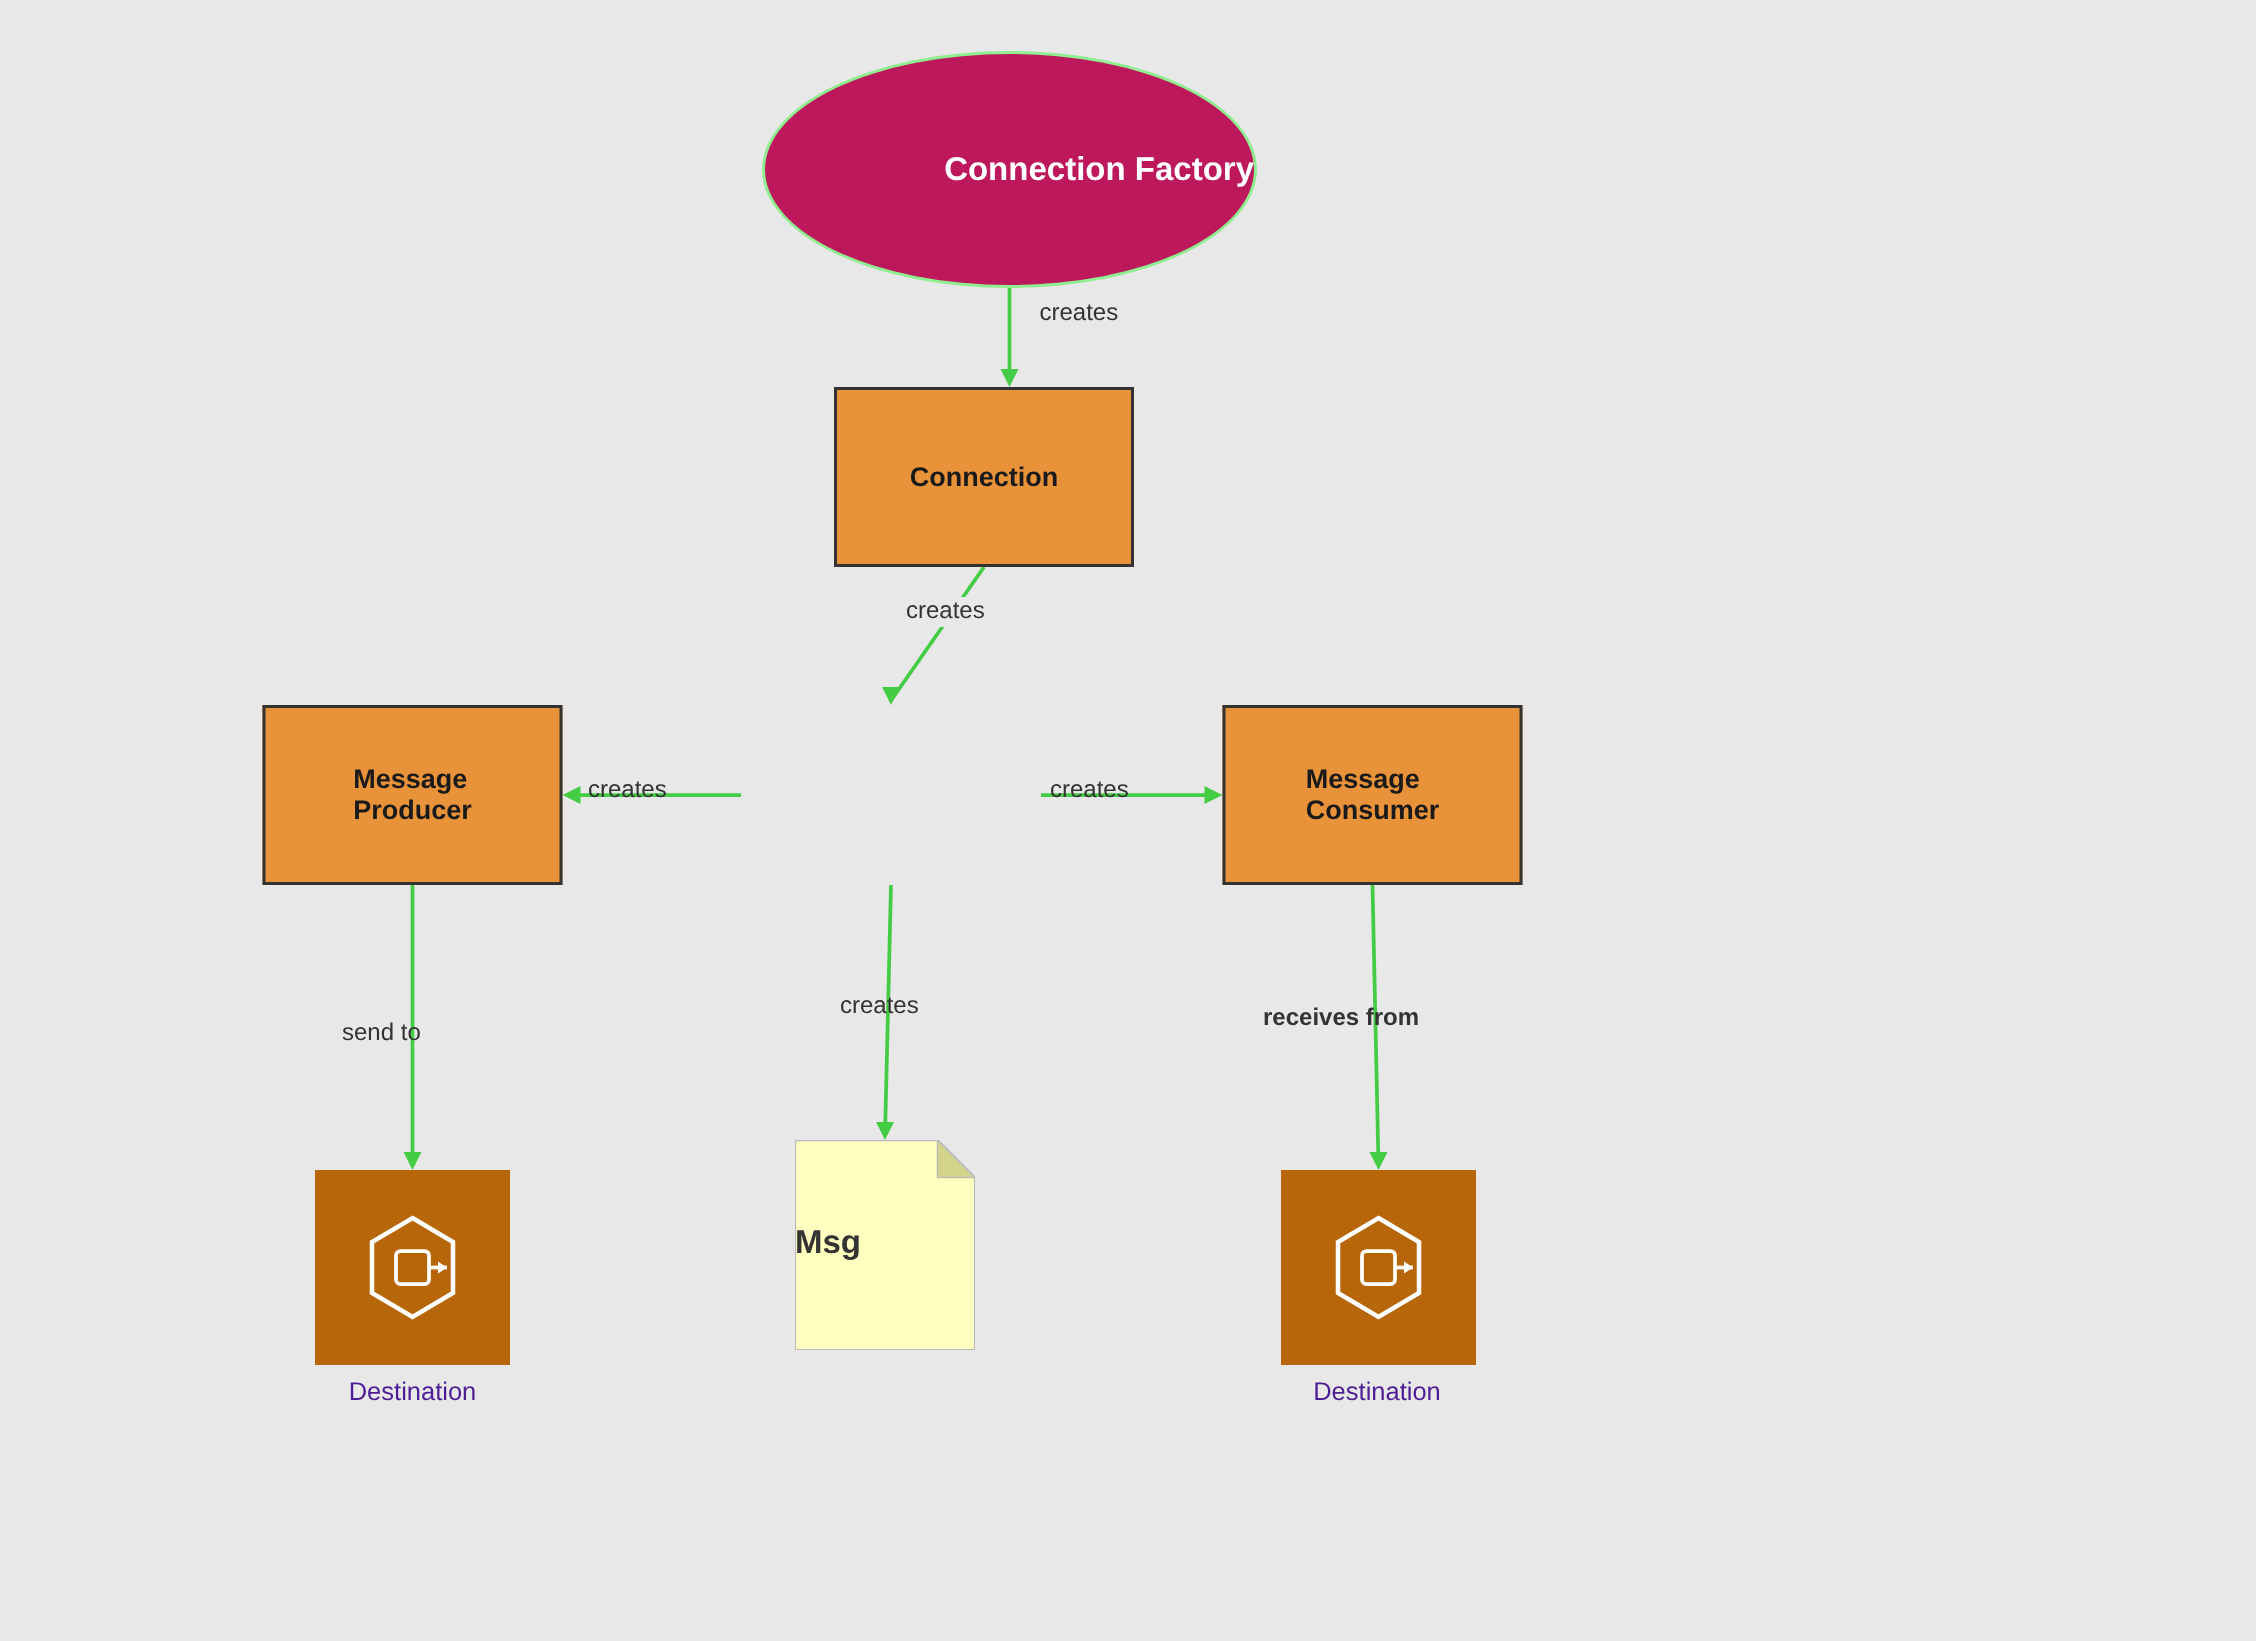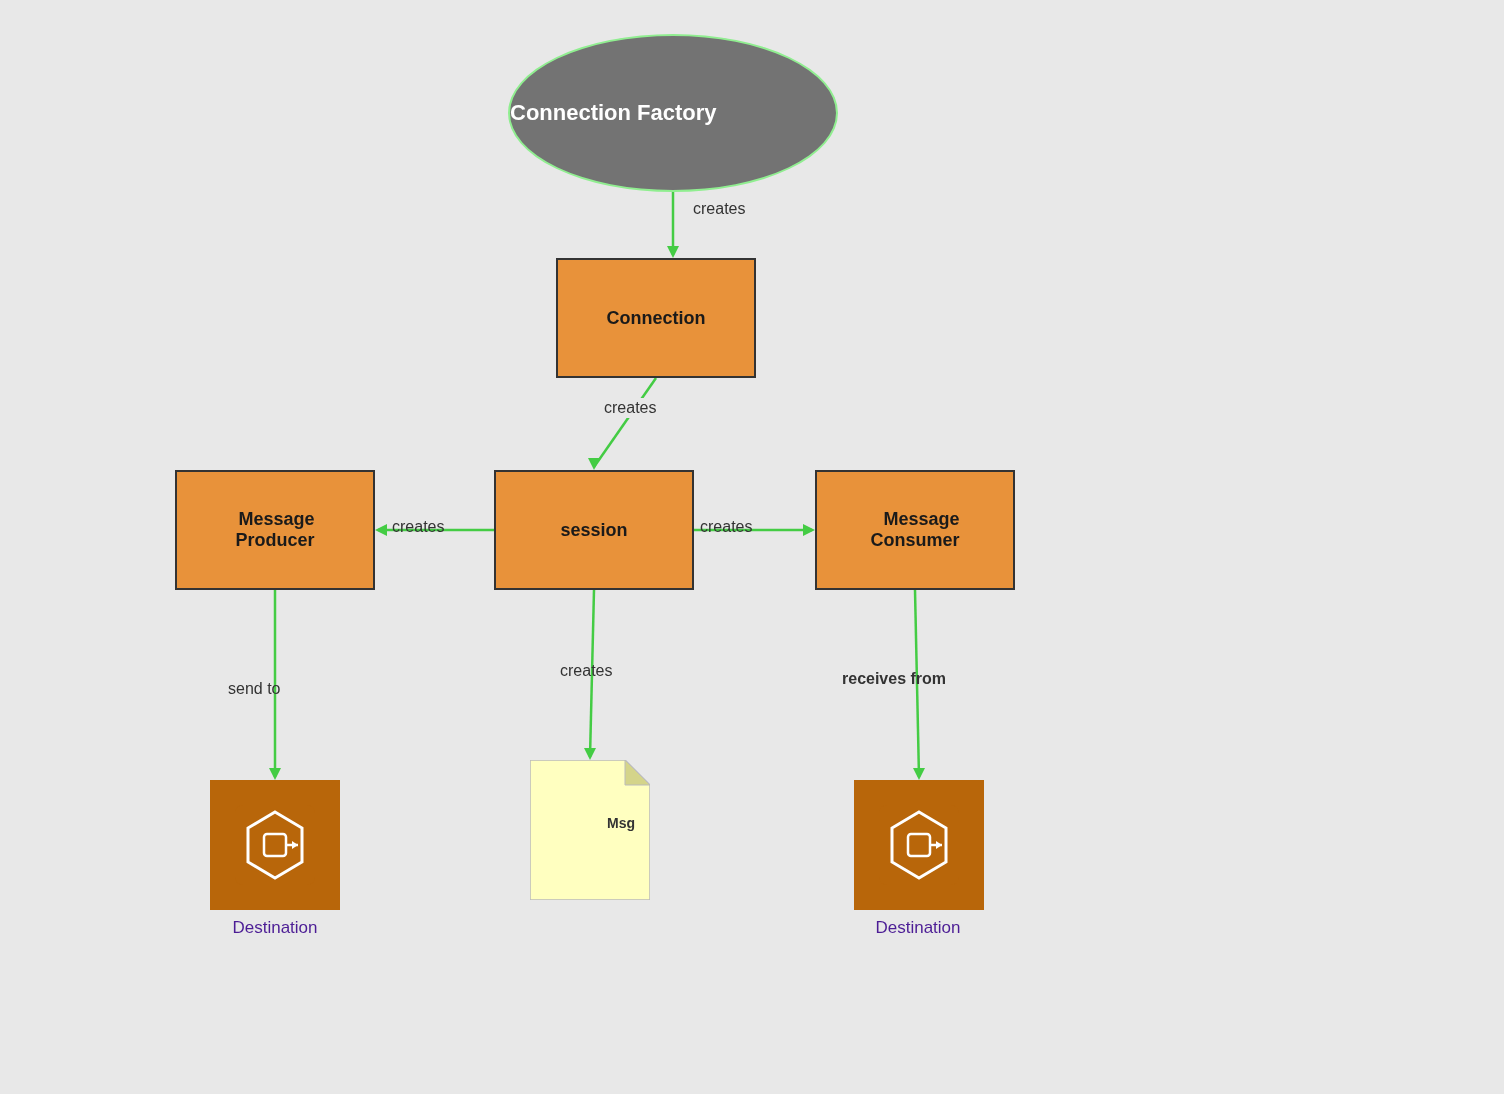--- a/index.html
+++ b/index.html
@@ -12,37 +12,37 @@
       position: relative;
     }
     .diagram {
       position: relative;
       width: 1504px;
       height: 1094px;
     }
     
     .node-ellipse {
       position: absolute;
-      background: #737373;
+      background: #be185d;
       border: 2.5px solid #90ee90;
       border-radius: 50%;
       display: flex;
       align-items: center;
-      justify-content: flex-start;
+      justify-content: flex-end;
       text-align: center;
     }
     
     .node-rect {
       position: absolute;
       background: #e8923a;
       border: 2.5px solid #333;
       display: flex;
       align-items: center;
       justify-content: center;
-      text-align: right;
+      text-align: left;
       font-weight: bold;
       font-size: 18px;
       color: #1a1a1a;
     }
     
     .node-dest {
       position: absolute;
       background: #b8660a;
       display: flex;
       align-items: center;
@@ -132,23 +132,20 @@
 
   <div class="node-rect" style="left:175px; top:470px; width:200px; height:120px; white-space:pre-line;">
     <span style="white-space:pre-line;">Message
 Producer</span>
   </div>
 
   <div class="arrow-label" style="left:392px; top:518px;">
     <span>creates</span>
   </div>
 
-  <div class="node-rect" style="left:494px; top:470px; width:200px; height:120px;">
-    <span>session</span>
-  </div>
 
   <div class="arrow-label" style="left:700px; top:518px;">
     <span>creates</span>
   </div>
 
   <div class="node-rect" style="left:815px; top:470px; width:200px; height:120px; white-space:pre-line;">
     <span style="white-space:pre-line;">Message
 Consumer</span>
   </div>
 
@@ -179,21 +176,21 @@
   <div class="dest-label" style="left:185px; top:918px; width:180px;">
     <span>Destination</span>
   </div>
 
   <div style="position:absolute; left:530px; top:760px; width:120px; height:140px;">
     
     <svg width="120" height="140" viewBox="0 0 120 140">
       <polygon points="0,0 95,0 120,25 120,140 0,140" fill="#ffffc0" stroke="#bbb" stroke-width="1.5"></polygon>
       <polygon points="95,0 95,25 120,25" fill="#d4d48a" stroke="#bbb" stroke-width="1"></polygon>
     </svg>
-    <div style="position:absolute; top:55px; left:0; width:105px; text-align:right; font-weight:bold; font-size:14px; color:#333;">Msg</div>
+    <div style="position:absolute; top:55px; left:0; width:105px; text-align:left; font-weight:bold; font-size:22px; color:#333;">Msg</div>
   </div>
 
   <div class="node-dest" style="left:854px; top:780px; width:130px; height:130px;">
     <svg width="90" height="90" viewBox="0 0 90 90">
       <rect x="5" y="5" width="80" height="80" rx="8" fill="#b8660a"></rect>
       <polygon points="45,12 72,28 72,62 45,78 18,62 18,28" fill="none" stroke="white" stroke-width="3"></polygon>
       <rect x="34" y="34" width="22" height="22" rx="3" fill="none" stroke="white" stroke-width="2.5"></rect>
       <line x1="56" y1="45" x2="68" y2="45" stroke="white" stroke-width="2.5"></line>
       <polygon points="68,45 62,41 62,49" fill="white"></polygon>
     </svg>

